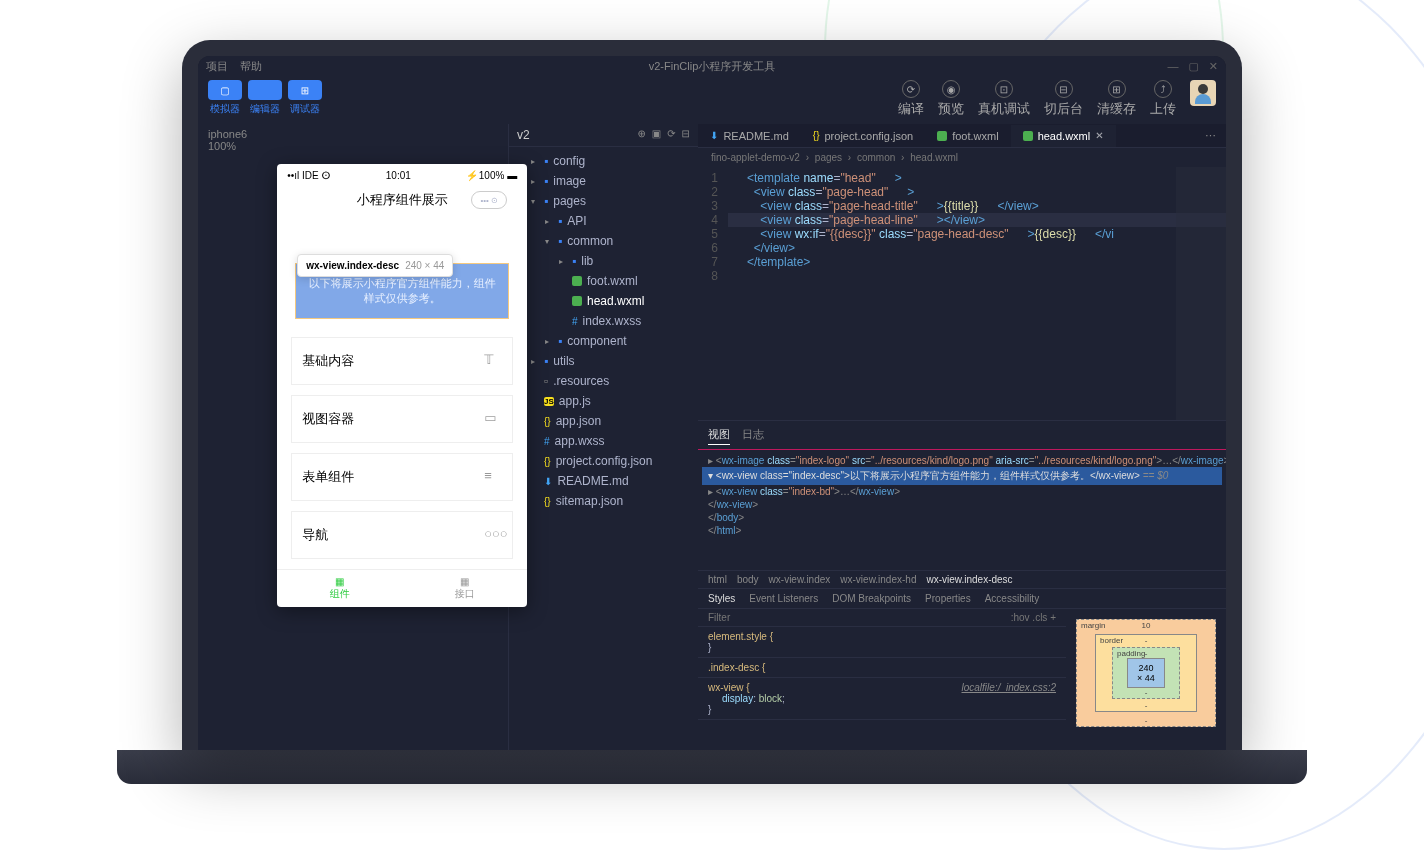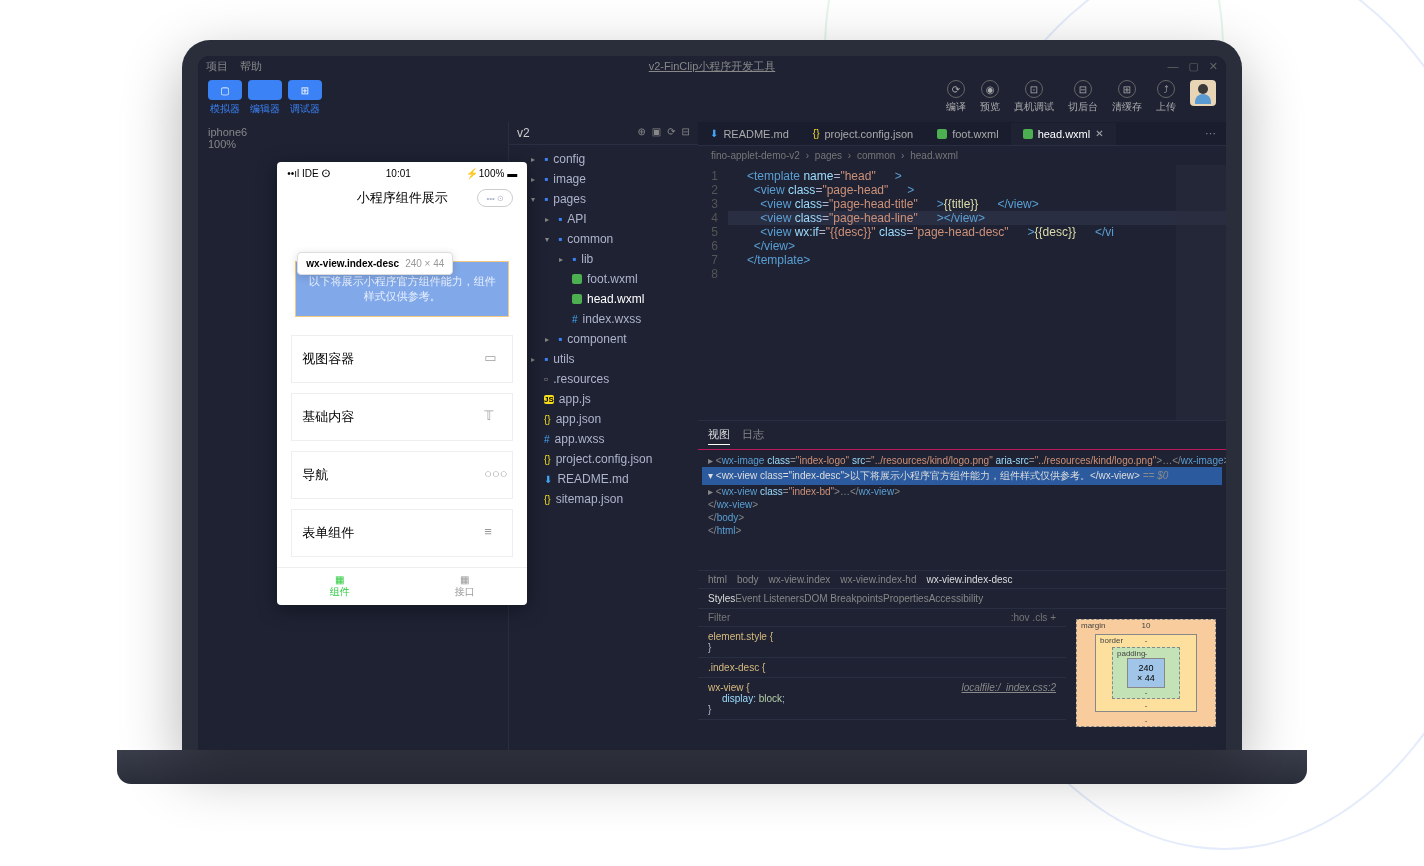--- a/index.html
+++ b/index.html
@@ -10,45 +10,45 @@
 .bg-curve-2 { position:absolute; right:200px; top:-200px; width:400px; height:500px; border:2px solid #b8e8c8; border-radius:50%; opacity:.4; }
 
 
 .laptop { position:absolute; left:50%; top:40px; transform:translateX(-50%); width:1060px; }
 .laptop-screen { width:1060px; height:710px; background:#1a1d2e; border-radius:28px 28px 0 0; border:16px solid #2a2d3a; border-bottom:none; box-shadow:0 20px 60px rgba(0,0,0,.3); position:relative; overflow:hidden; }
 .laptop-camera { position:absolute; top:-9px; left:50%; transform:translateX(-50%); width:6px; height:6px; background:#555; border-radius:50%; }
 .laptop-base { width:1190px; height:34px; margin-left:-65px; background:linear-gradient(#3a3d4a,#2a2d3a); border-radius:0 0 14px 14px; }
 
 
 .ide { display:flex; flex-direction:column; height:100%; background:#1e2233; color:#aeb4cc; font-size:12px; }
-.title-bar { display:flex; align-items:center; justify-content:center; height:20px; background:#1e2233; position:relative; font-size:11px; color:#888;text-decoration:underline; }
+.title-bar { display:flex; align-items:center; justify-content:center; height:20px; background:#1e2233; position:relative; font-size:11px; color:#888; }
 .title-left { position:absolute; left:8px; display:flex; gap:12px; color:#888; }
 .title-right { position:absolute; right:8px; display:flex; gap:10px; color:#666; }
 .menu-bar2 { display:flex; align-items:flex-start; justify-content:space-between; padding:4px 10px 6px; background:#1e2233; }
 .pill-group { display:flex; gap:6px; }
 .pill { display:flex; flex-direction:column; align-items:center; gap:2px; }
 .pill-btn { width:34px; height:20px; background:#3b82f6; border-radius:4px; display:flex; align-items:center; justify-content:center; color:#fff; font-size:10px; }
 .pill-label { font-size:10px; color:#3b82f6; }
 .action-group { display:flex; gap:14px; align-items:flex-start; }
 .action { display:flex; flex-direction:column; align-items:center; gap:2px; color:#aaa; }
 .action-icon { width:18px; height:18px; border:1px solid #666; border-radius:50%; display:flex; align-items:center; justify-content:center; font-size:10px; }
-.action-label { font-size:10px; }
+.action-label { font-size:13px; }
 .avatar { width:26px; height:26px; background:#e8d5b5; border-radius:4px; position:relative; }
 .avatar::after { content:""; position:absolute; bottom:2px; left:50%; transform:translateX(-50%); width:16px; height:10px; background:#5a9bd4; border-radius:8px 8px 0 0; }
 .avatar::before { content:""; position:absolute; top:4px; left:50%; transform:translateX(-50%); width:10px; height:10px; background:#3a3a3a; border-radius:50%; }
 
 .main { flex:1; display:flex; overflow:hidden; }
 
 
 .sim-panel { width:310px; background:#1e2233; display:flex; flex-direction:row; }
 .sim-header { padding:4px 10px; font-size:11px; color:#888; }
 .sim-phone-area { flex:1; display:flex; align-items:flex-start; justify-content:center; padding:40px 20px 20px; }
 .phone { width:250px; background:#fff; border-radius:4px; box-shadow:0 4px 20px rgba(0,0,0,.4); position:relative; }
 .phone-status { display:flex; justify-content:space-between; padding:6px 10px; font-size:10px; color:#000;align-items:center; }
-.phone-title-row { display:flex; align-items:center; justify-content:space-between; padding:4px 14px; }
+.phone-title-row { display:flex; align-items:center; justify-content:space-between; padding:4px 20px; }
 .phone-title { font-size:13px; color:#000; flex:1; text-align:center; }
 .phone-more { width:36px; height:18px; border:1px solid #ccc; border-radius:10px; display:flex; align-items:center; justify-content:space-around; font-size:8px; }
 .phone-tooltip { position:absolute; top:90px; left:20px; background:#fff; border:1px solid #ddd; border-radius:4px; padding:5px 8px; font-size:10px; box-shadow:0 2px 8px rgba(0,0,0,.15); z-index:10; display:flex; gap:6px; }
 .phone-tooltip .sel { font-weight:600; color:#000; }
 .phone-tooltip .dim { color:#999; }
 .phone-highlight { margin:50px 18px 18px; padding:12px 8px; background:#81a8e8; color:#e8f0ff; font-size:11px; text-align:center; border:1px solid #f5c97f; }
 .phone-item { margin:0 14px 10px; padding:14px 10px; background:#fff; border:1px solid #eee; display:flex; justify-content:space-between; align-items:center; font-size:13px; color:#000; }
 .phone-item-icon { width:18px; height:18px; opacity:.4; }
 .phone-tabs { display:flex; border-top:1px solid #eee; }
 .phone-tab { flex:1; display:flex; flex-direction:column; align-items:center; padding:6px; font-size:10px; }
@@ -102,21 +102,21 @@
 .dt-dom-line { padding:1px 0; white-space:nowrap; }
 .dt-dom-line.sel { background:#2b5a9e; color:#fff; padding:2px 6px; margin:0 -6px; }
 .dt-dom .t { color:#5a9fd4; }
 .dt-dom .a { color:#9cdcfe; }
 .dt-dom .s { color:#ce9178; }
 .dt-dom-sel-text { color:#ddd; }
 .dt-dom .eq { color:#888; font-style:italic; }
 .dt-crumb { padding:3px 10px; border-top:1px solid #2a2e42; border-bottom:1px solid #2a2e42; color:#888; font-size:10px; }
 .dt-crumb span { margin-right:10px; }
 .dt-crumb .active { color:#ddd; }
-.dt-sub-tabs { display:flex; padding:4px 10px; border-bottom:1px solid #2a2e42; font-size:10px; }
+.dt-sub-tabs { display:flex; gap:14px; padding:4px 10px; border-bottom:1px solid #2a2e42; font-size:10px; }
 .dt-sub-tabs .active { color:#ddd; }
 .dt-sub-tabs span { color:#888; }
 .dt-bottom { flex:1; display:flex; overflow:hidden; }
 .dt-styles { flex:1; overflow:auto; font-family:Consolas,monospace; font-size:10px; }
 .dt-filter { display:flex; justify-content:space-between; padding:3px 10px; border-bottom:1px solid #2a2e42; color:#777; }
 .dt-rule { padding:4px 10px; border-bottom:1px solid #2a2e42; }
 .dt-rule-head { display:flex; justify-content:space-between; }
 .dt-rule .sel { color:#d7ba7d; }
 .dt-rule .prop { color:#9cdcfe; padding-left:14px; }
 .dt-rule .val { color:#b5cea8; }
@@ -215,34 +215,34 @@
                 <span class="phone-title">小程序组件展示</span>
                 <span class="phone-more">••• ⊙</span>
               </div>
               <div class="phone-tooltip">
                 <span class="sel">wx-view.index-desc</span>
                 <span class="dim">240 × 44</span>
               </div>
               <div class="phone-highlight">以下将展示小程序官方组件能力，组件样式仅供参考。</div>
               <div id="phone-items">
                   <div class="phone-item">
+                    <span>基础内容</span>
+                    <span class="phone-item-icon">𝕋</span>
+                  </div>
+                  <div class="phone-item">
                     <span>视图容器</span>
                     <span class="phone-item-icon">▭</span>
                   </div>
                   <div class="phone-item">
-                    <span>基础内容</span>
-                    <span class="phone-item-icon">𝕋</span>
+                    <span>表单组件</span>
+                    <span class="phone-item-icon">≡</span>
                   </div>
                   <div class="phone-item">
                     <span>导航</span>
                     <span class="phone-item-icon">○○○</span>
-                  </div>
-                  <div class="phone-item">
-                    <span>表单组件</span>
-                    <span class="phone-item-icon">≡</span>
                   </div>
                 </div>
               <div class="phone-tabs" id="phone-tabs">
                   <div class="phone-tab active">
                     <span>▦</span>
                     <span>组件</span>
                   </div>
                   <div class="phone-tab inactive">
                     <span>▦</span>
                     <span>接口</span>

